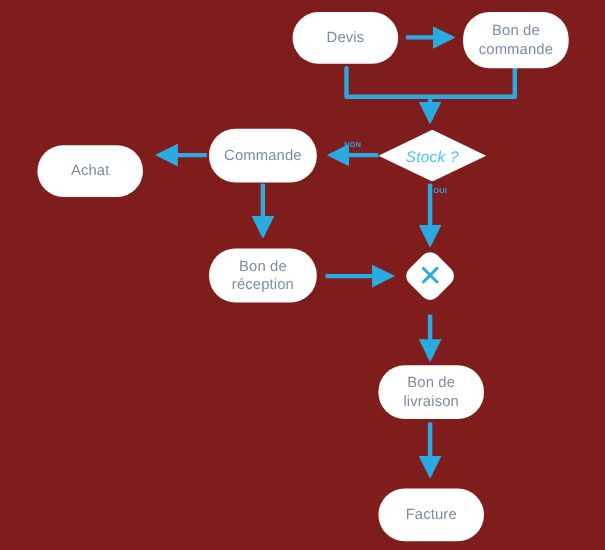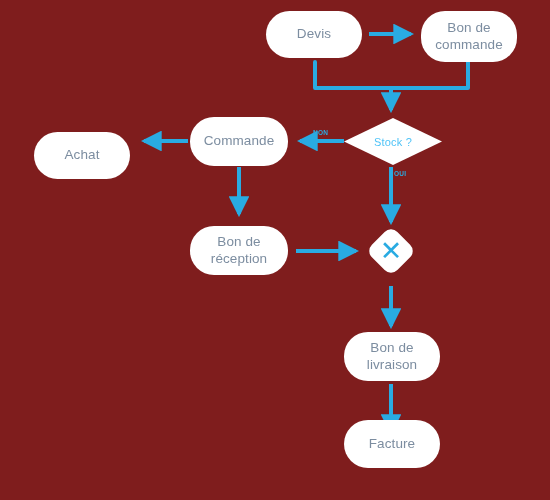--- a/index.html
+++ b/index.html
@@ -40,22 +40,23 @@
     background: #ffffff;
     clip-path: polygon(50% 0%, 100% 50%, 50% 100%, 0% 50%);
   }
   .diamond-label {
     position: absolute;
     inset: 0;
     display: flex;
     align-items: center;
     justify-content: center;
     color: #4fc3f7;
-    font-size: 11px;
+    font-size: 14px;
     letter-spacing: 0.2px;
+    font-style: italic;
   }
   .xnode {
     position: absolute;
     background: #ffffff;
     border-radius: 9px;
     transform: rotate(45deg);
   }
   .xmark {
     position: absolute;
     display: flex;
@@ -171,17 +172,17 @@
   <div class="xnode" style="left:373px; top:233px; width:36px; height:36px;"></div>
   <div class="xmark" style="left:373px; top:233px; width:36px; height:36px;">✕</div>
 
   <div class="node" style="left:344px; top:332px; width:96px; height:49px;">
     <div>
       <span>Bon de</span>
       <span>livraison</span>
     </div>
   </div>
 
-  <div class="node" style="left:344px; top:420px; width:96px; height:48px;">
+  <div class="node" style="left:344px; top:444px; width:96px; height:48px;">
     <span>Facture</span>
   </div>
 
 </div>
 
 </body></html>

